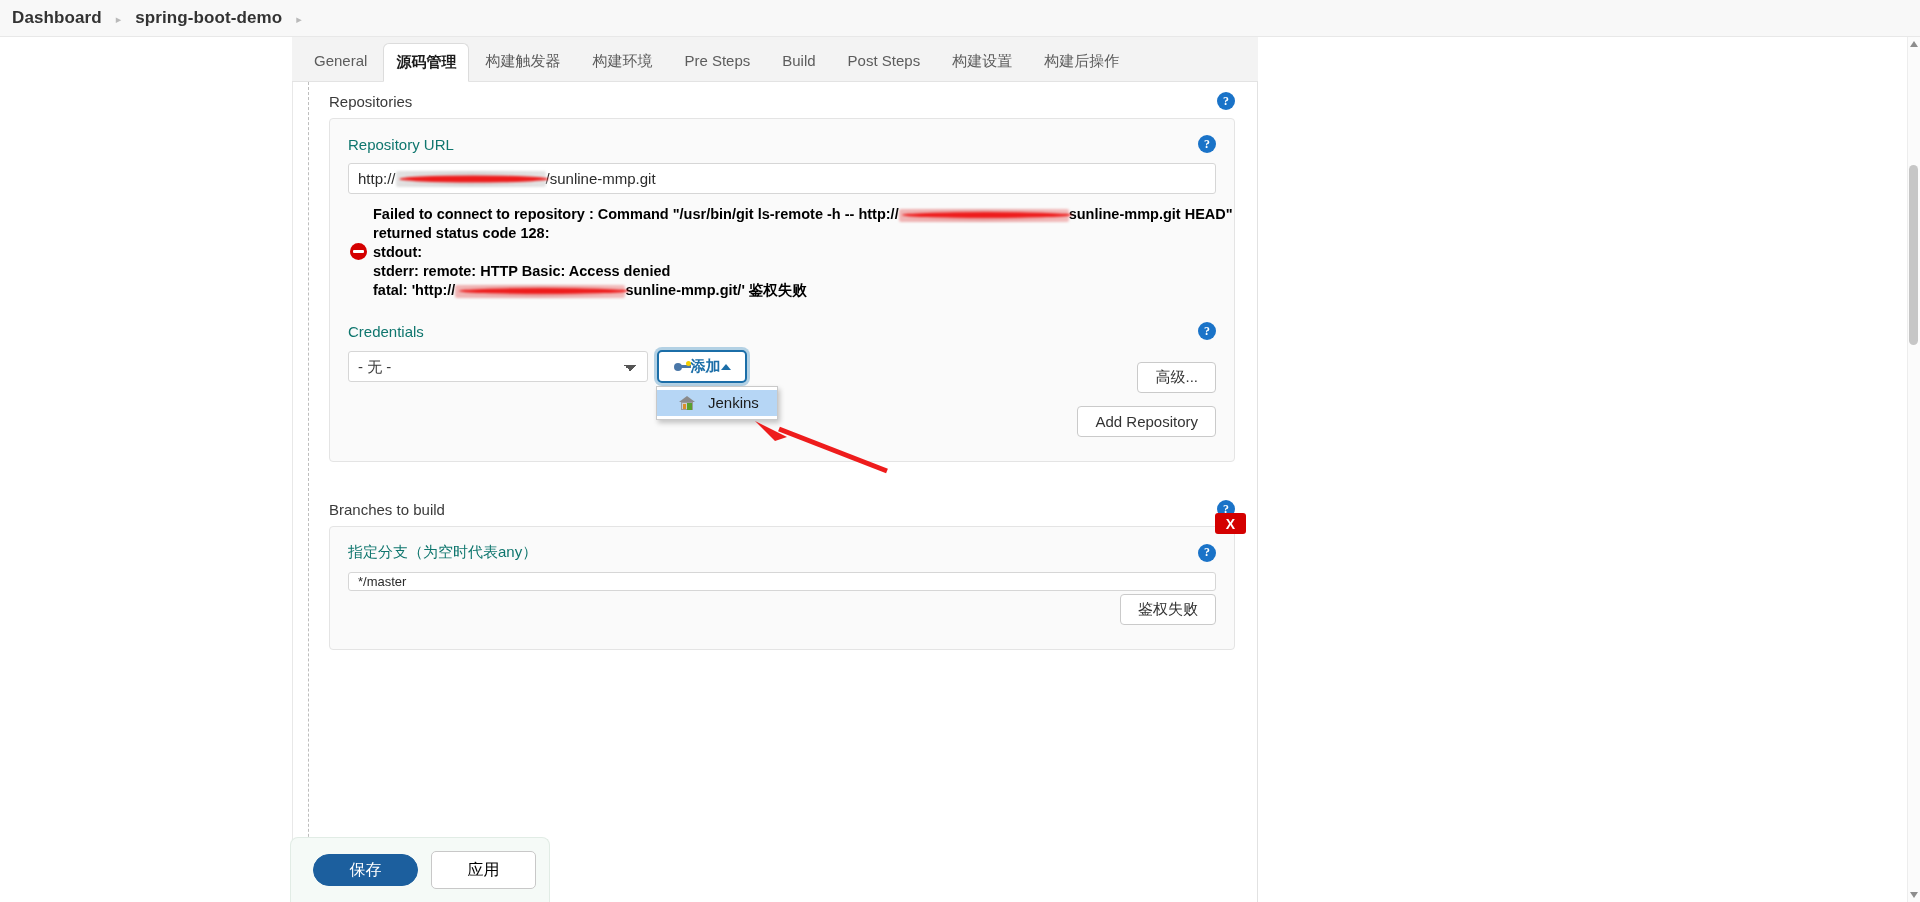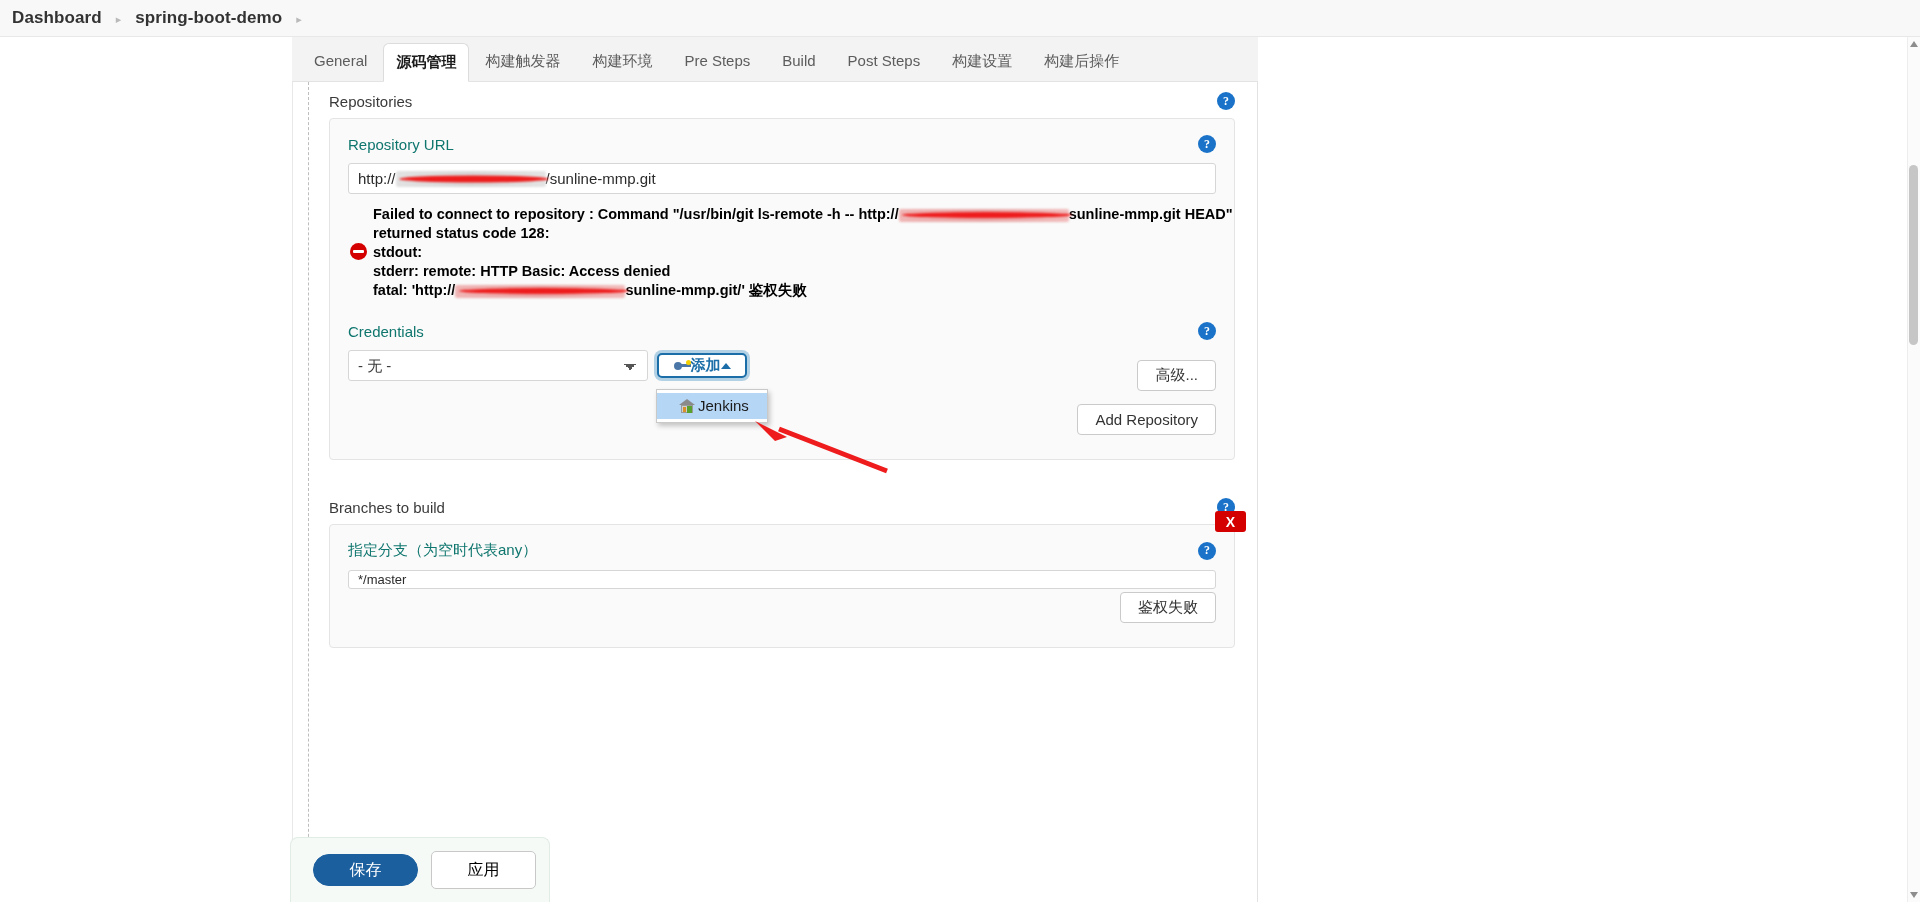--- a/index.html
+++ b/index.html
@@ -254,21 +254,21 @@
       linear-gradient(135deg, #555 50%, transparent 50%);
     background-position:
       calc(100% - 17px) 13px,
       calc(100% - 11px) 13px;
     background-size:6px 6px, 6px 6px;
     background-repeat:no-repeat;
   }
 
   .add-btn-wrap{ position:relative; }
   .add-btn{
-    height:25px;
+    height:33px;
     min-width:90px;
     border:2px solid #1b6ea8;
     border-radius:5px;
     background:#ffffff;
     box-shadow:0 0 0 3px rgba(120,175,210,.55);
     display:flex;
     align-items:center;
     justify-content:center;
     padding:0 12px;
     cursor:pointer;
@@ -310,21 +310,21 @@
     min-width:102px;
     background:#ffffff;
     border:1px solid #c9c9c9;
     box-shadow:2px 3px 5px rgba(0,0,0,.22);
     padding:3px 0;
     z-index:5;
   }
   .dropdown-item{
     display:flex;
     align-items:center;
-    gap:3px;
+    gap:13px;
     padding:4px 18px 5px 22px;
     background:#b6d6f5;
     font-size:15px;
     color:#1b1b1b;
     cursor:pointer;
     white-space:nowrap;
   }
   .house-icon{
     width:16px;height:14px;
     position:relative;flex:none;

